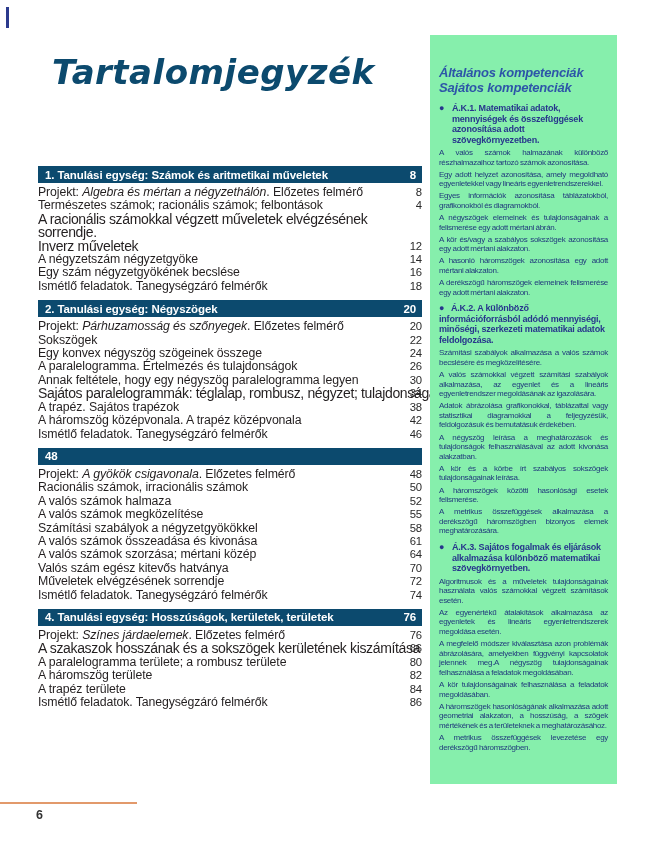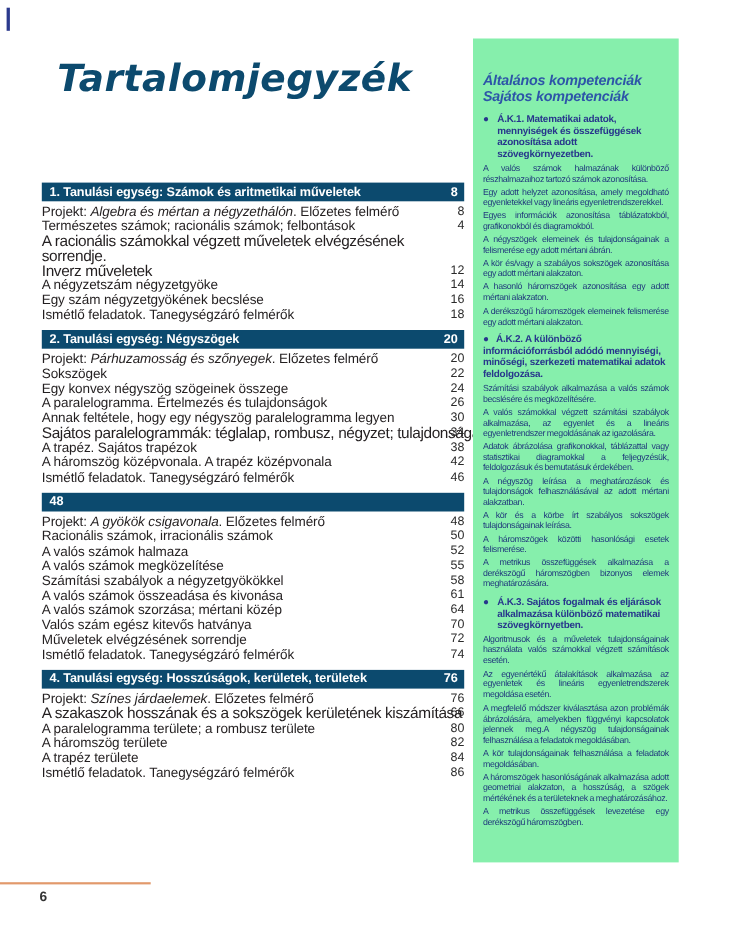--- a/index.html
+++ b/index.html
@@ -253,21 +253,21 @@
       <p class="sb-para">Egy adott helyzet azonosítása, amely megoldható egyenletekkel vagy lineáris egyenletrendszerekkel.</p>
       <p class="sb-para">Egyes információk azonosítása táblázatokból, grafikonokból és diagramokból.</p>
       <p class="sb-para">A négyszögek elemeinek és tulajdonságainak a felismerése egy adott mértani ábrán.</p>
       <p class="sb-para">A kör és/vagy a szabályos sokszögek azonosítása egy adott mértani alakzaton.</p>
       <p class="sb-para">A hasonló háromszögek azonosítása egy adott mértani alakzaton.</p>
       <p class="sb-para">A derékszögű háromszögek elemeinek felismerése egy adott mértani alakzaton.</p>
       <div class="sb-block-head inline"><span class="bullet">●</span>Á.K.2. A különböző információforrásból adódó mennyiségi, minőségi, szerkezeti matematikai adatok feldolgozása.</div>
       <p class="sb-para">Számítási szabályok alkalmazása a valós számok becslésére és megközelítésére.</p>
       <p class="sb-para">A valós számokkal végzett számítási szabályok alkalmazása, az egyenlet és a lineáris egyenletrendszer megoldásának az igazolására.</p>
       <p class="sb-para">Adatok ábrázolása grafikonokkal, táblázattal vagy statisztikai diagramokkal a feljegyzésük, feldolgozásuk és bemutatásuk érdekében.</p>
-      <p class="sb-para">A négyszög leírása a meghatározások és tulajdonságok felhasználásával az adott mértani alakzatban.</p>
+      <p class="sb-para">A négyszög leírása a meghatározások és tulajdonságok felhasználásával az adott kivonása alakzatban.</p>
       <p class="sb-para">A kör és a körbe írt szabályos sokszögek tulajdonságainak leírása.</p>
       <p class="sb-para">A háromszögek közötti hasonlósági esetek felismerése.</p>
       <p class="sb-para">A metrikus összefüggések alkalmazása a derékszögű háromszögben bizonyos elemek meghatározására.</p>
       <div class="sb-block-head hang"><span class="bullet">●</span>Á.K.3. Sajátos fogalmak és eljárások alkalmazása különböző  matematikai szövegkörnyetben.</div>
       <p class="sb-para">Algoritmusok és a műveletek tulajdonságainak használata valós számokkal végzett számítások esetén.</p>
       <p class="sb-para">Az egyenértékű átalakítások alkalmazása az egyenletek és lineáris egyenletrendszerek megoldása esetén.</p>
       <p class="sb-para">A megfelelő módszer kiválasztása azon problémák ábrázolására, amelyekben függvényi kapcsolatok jelennek meg.A négyszög tulajdonságainak felhasználása a feladatok megoldásában.</p>
       <p class="sb-para">A kör tulajdonságainak felhasználása a feladatok megoldásában.</p>
       <p class="sb-para">A háromszögek hasonlóságának alkalmazása adott geometriai alakzaton, a hosszúság,  a szögek mértékének és a területeknek a  meghatározásához.</p>
       <p class="sb-para">A metrikus összefüggések levezetése egy derékszögű háromszögben.</p>

